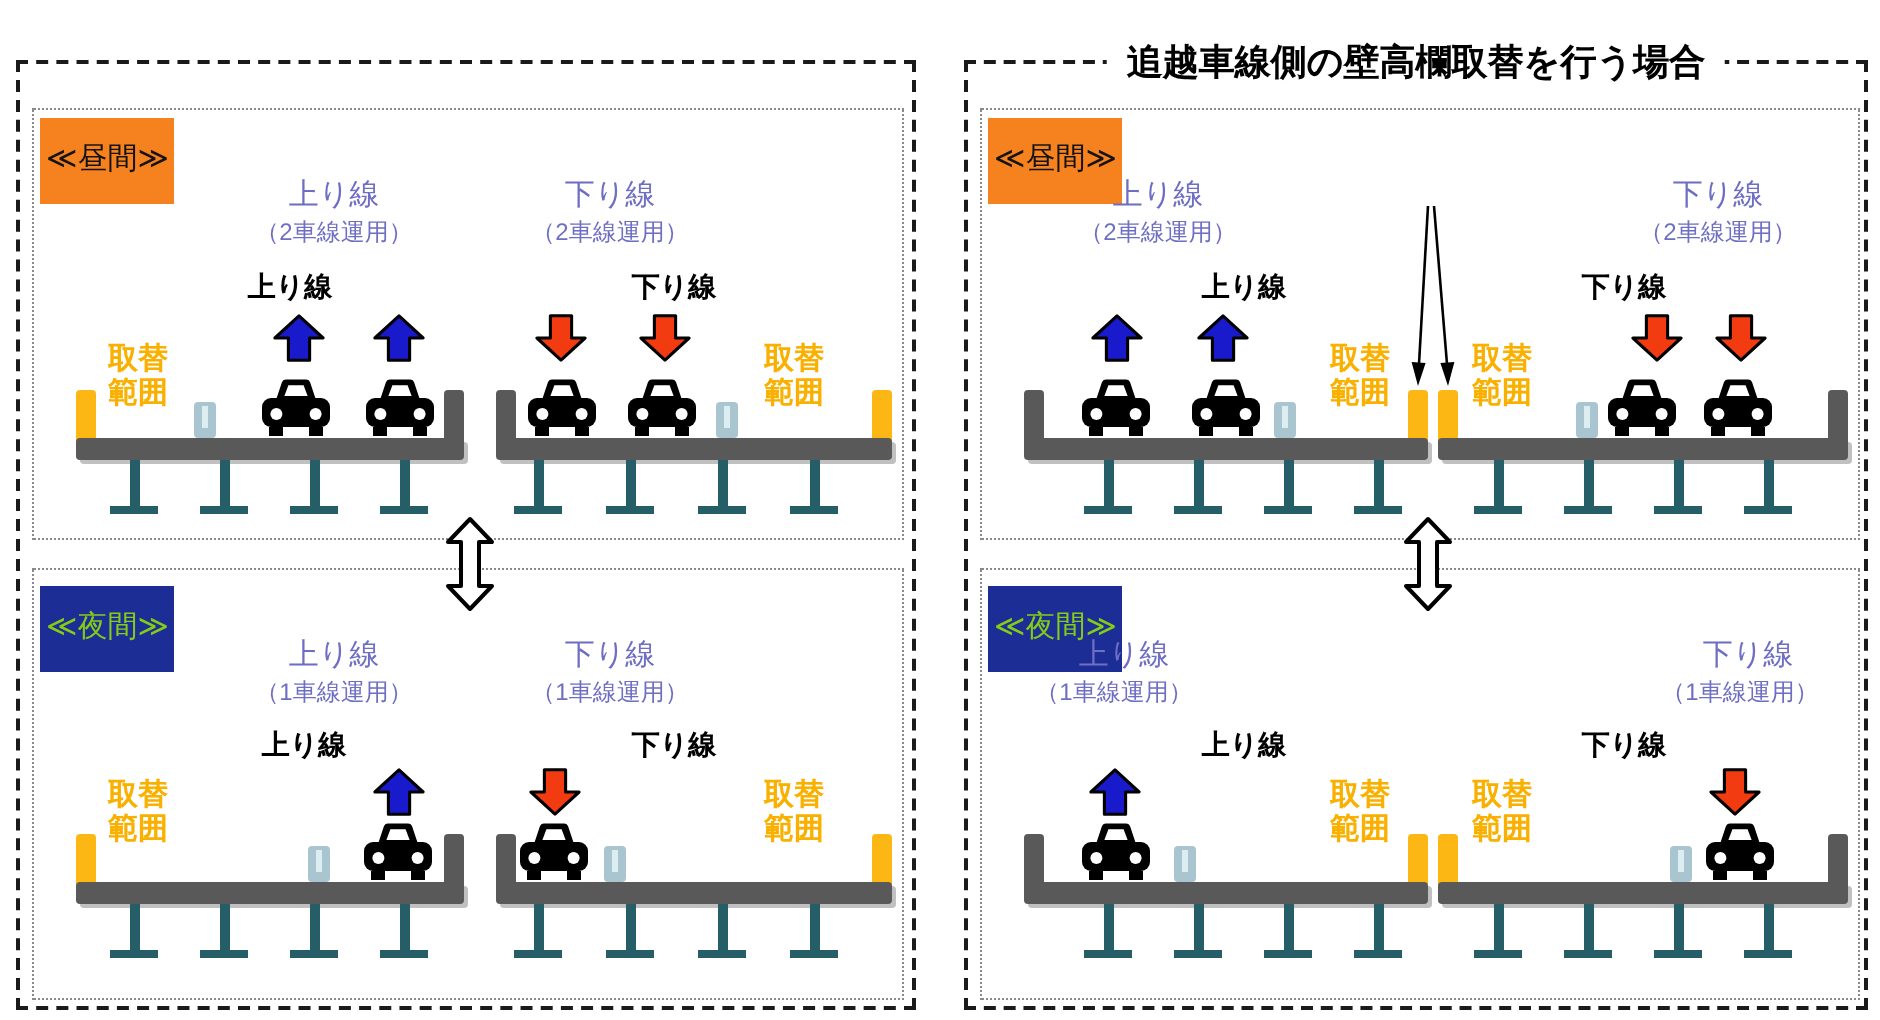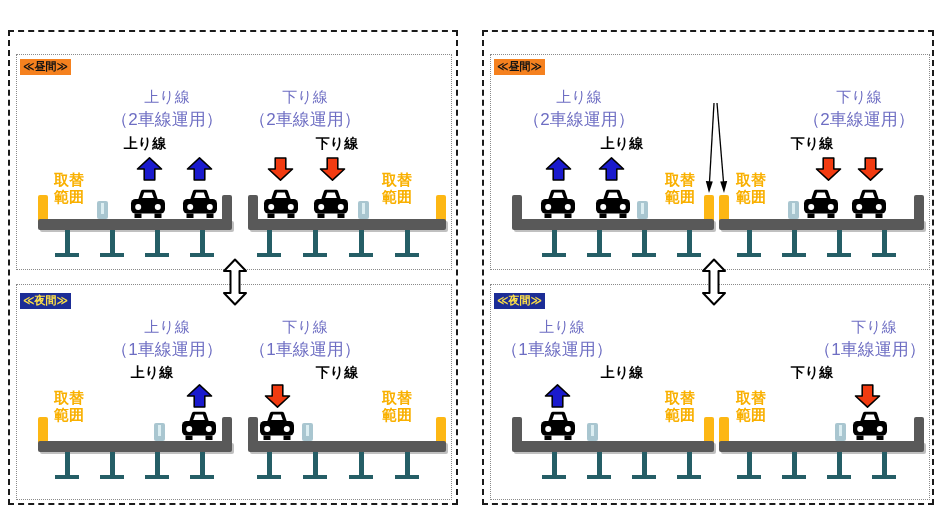--- a/index.html
+++ b/index.html
@@ -2,25 +2,25 @@
 <html><head>
 <meta charset="utf-8">
 <style>
   html,body{margin:0;padding:0;background:#fff;}
   .canvas{position:relative;width:940px;height:510px;background:#fff;overflow:hidden;
           font-family:"Liberation Sans","DejaVu Sans",sans-serif;color:#000;}
   .panel{position:absolute;top:30px;height:475px;border:2px dashed #1a1a1a;box-sizing:border-box;}
   .panel-title{position:absolute;top:-13px;left:50%;transform:translateX(-50%);
                background:#fff;padding:0 10px;font-size:18px;font-weight:bold;white-space:nowrap;}
   .subbox{position:absolute;border:1px dotted #8a8a8a;box-sizing:border-box;background:transparent;}
-  .badge{position:absolute;font-size:11px;font-weight:bold;padding:1px 3px;white-space:nowrap;line-height:1.25;}
+  .badge{position:absolute;font-size:15px;font-weight:normal;padding:12px 3px;white-space:nowrap;line-height:1.25;}
   .badge.day{background:#F5811F;color:#131313;}
-  .badge.night{background:#1C2D96;color:#fde047;}
+  .badge.night{background:#1C2D96;color:#84cc16;}
   .line-label{position:absolute;color:#6E6EC3;font-size:15px;text-align:center;white-space:nowrap;}
-  .ops-label{position:absolute;color:#6E6EC3;font-size:17px;text-align:center;white-space:nowrap;}
+  .ops-label{position:absolute;color:#6E6EC3;font-size:12px;text-align:center;white-space:nowrap;}
   .dir-label{position:absolute;color:#000;font-size:14px;font-weight:bold;text-align:center;white-space:nowrap;}
   .replace-label{position:absolute;color:#F9B000;font-weight:bold;font-size:15px;width:32px;
                  line-height:1.12;word-break:break-all;text-align:center;}
   .parapet-label{position:absolute;font-size:12.5px;color:#000;text-align:center;white-space:nowrap;}
   .slab{position:absolute;height:11px;background:#595959;border-radius:2px;
         box-shadow:2px 2px 0 rgba(130,130,130,.5);}
   .wall{position:absolute;width:10px;height:31px;border-radius:2px 2px 0 0;}
   .wall.gray{background:#595959;}
   .wall.yellow{background:#FDB714;}
   .pier{position:absolute;width:24px;height:27px;}
@@ -189,20 +189,21 @@
     <div class="pier" style="left:90px;top:420px;"></div>
     <div class="pier" style="left:135px;top:420px;"></div>
     <div class="pier" style="left:180px;top:420px;"></div>
     <div class="pier" style="left:247px;top:420px;"></div>
     <div class="pier" style="left:293px;top:420px;"></div>
     <div class="pier" style="left:339px;top:420px;"></div>
     <div class="pier" style="left:385px;top:420px;"></div>
   </section>
 
   <section class="panel" style="left:482px;width:452px;">
+    <div class="panel-title">追越車線側の壁高欄取替を行う場合</div>
 
     <div class="subbox" style="left:6px;top:22px;width:440px;height:216px;"></div>
     <div class="badge day" style="left:10px;top:27px;">≪昼間≫</div>
 
     <span class="icon" style="left:215px;top:70px;">
         <svg width="32" height="92">
           <use href="#sym-pointers"></use>
         </svg>
       </span>
 

